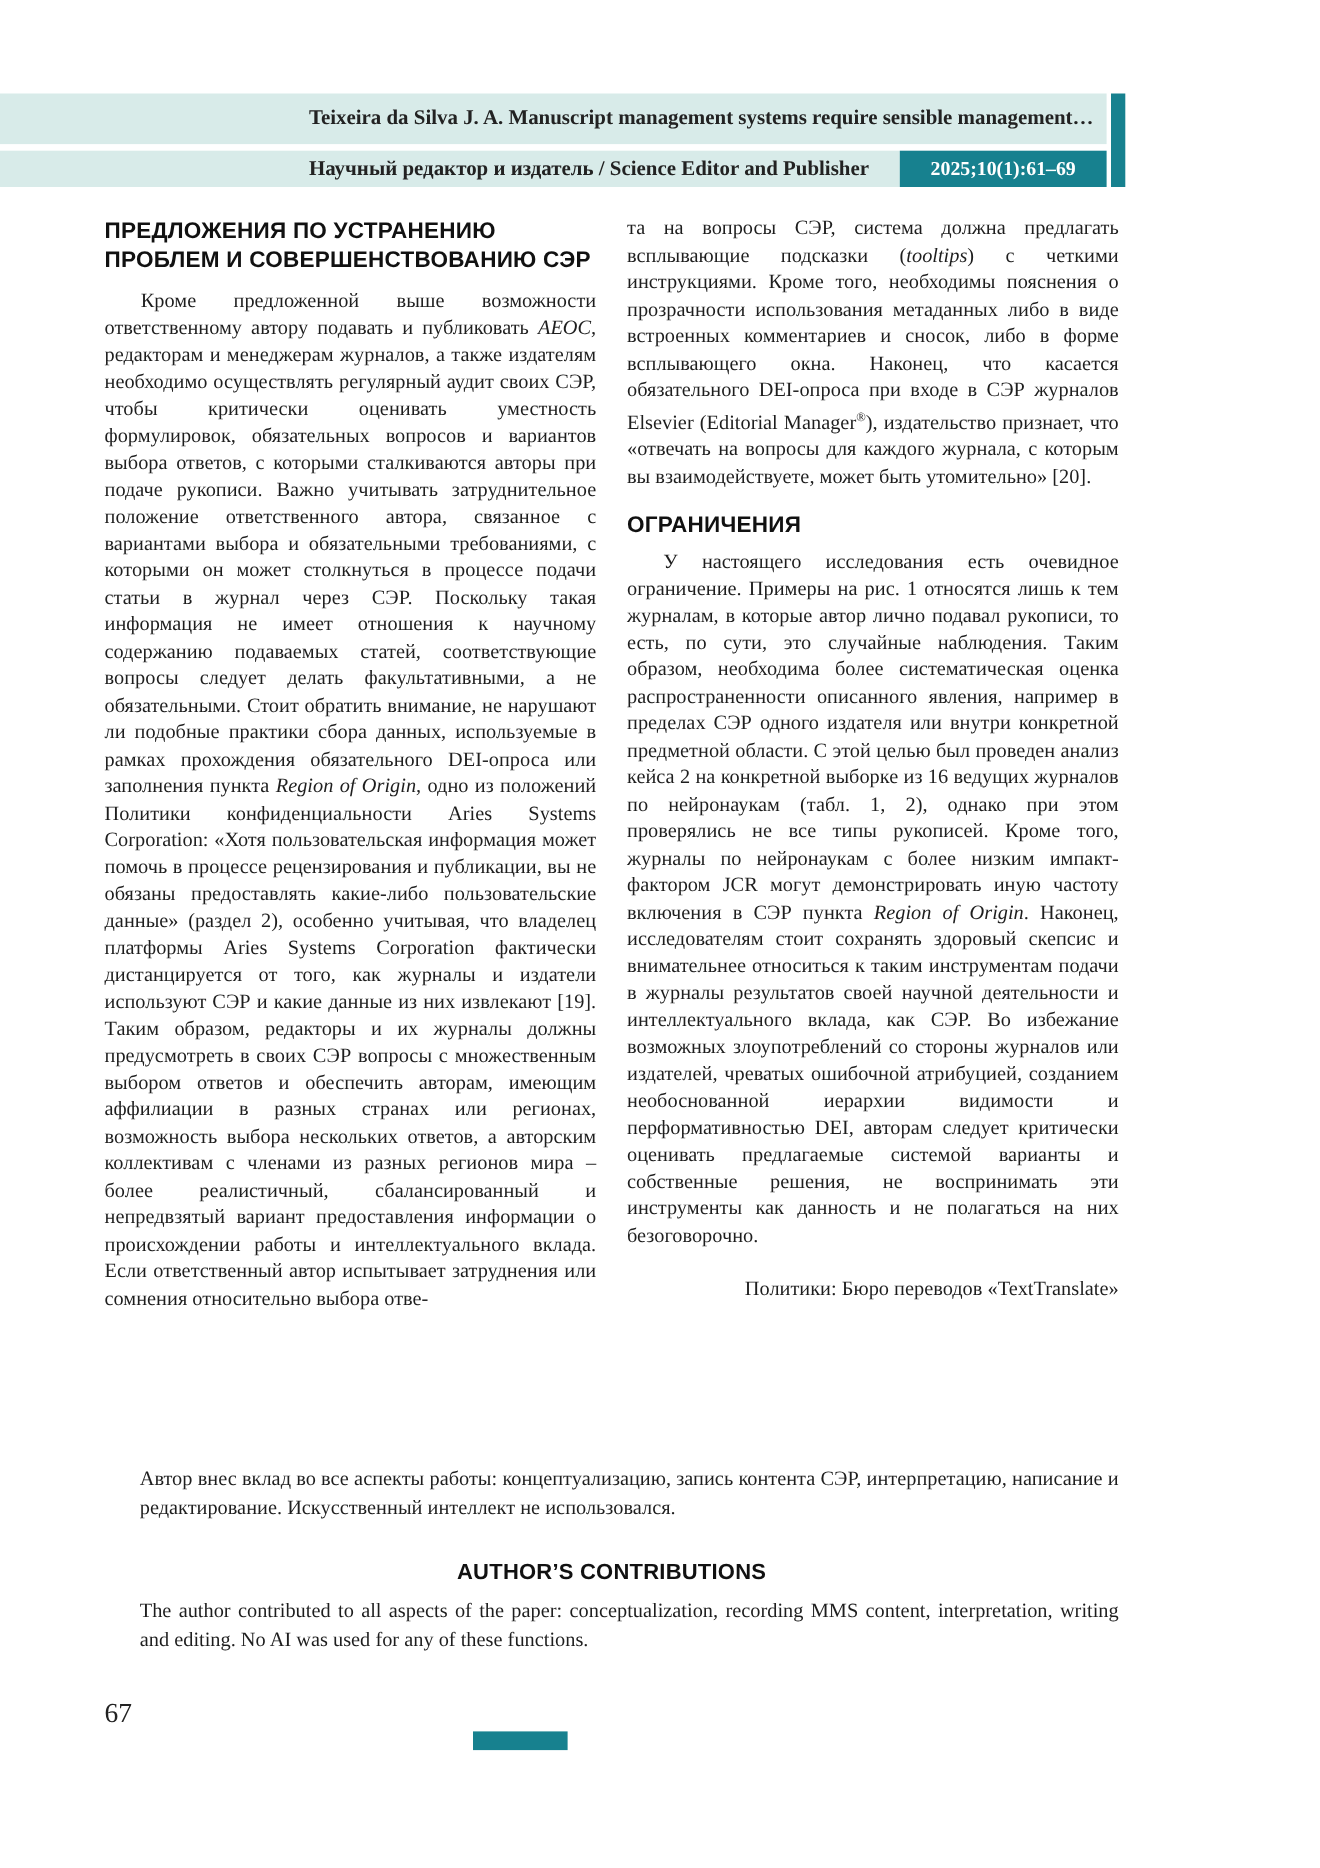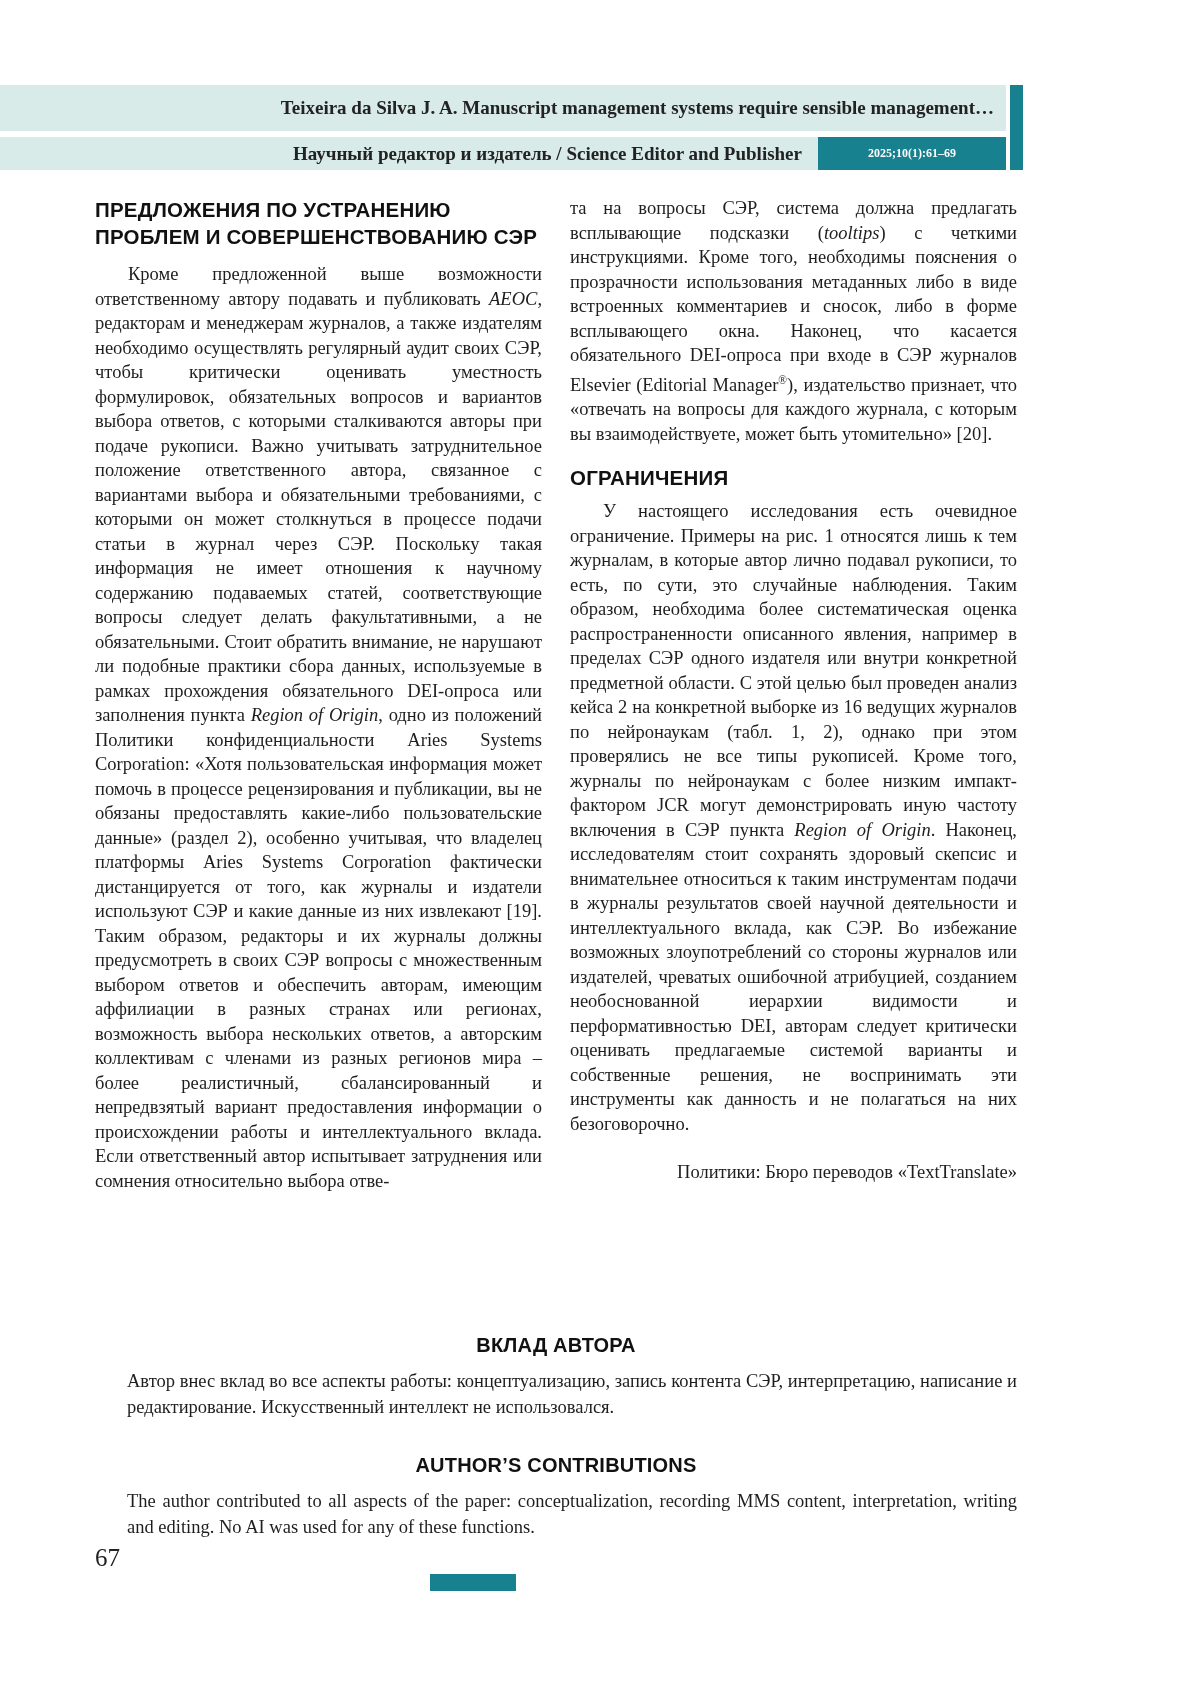--- a/index.html
+++ b/index.html
@@ -26,29 +26,29 @@
     background: var(--banner);
     display: flex; align-items: center; justify-content: flex-end;
     padding-right: 12px;
     font-weight: bold; font-size: 19px; color: #222;
   }
   .band2-row { position: absolute; left: 0; top: 137px; height: 33px; width: 1006px; display: flex; }
   .band2 {
     background: var(--banner);
     flex: 1; height: 33px;
     display: flex; align-items: center; justify-content: flex-end;
-    padding-right: 16px;
+    padding-right: 28px;
     font-weight: bold; font-size: 19px; color: #222;
   }
   .citation-box {
     width: 188px; height: 33px;
     background: var(--accent);
     color: #ffffff;
     display: flex; align-items: center; justify-content: center;
-    font-weight: bold; font-size: 12px;
+    font-weight: bold; font-size: 18px;
   }
   .vstripe {
     position: absolute; left: 1010px; top: 85px;
     width: 13px; height: 85px;
     background: var(--accent);
   }
 
   
   .columns {
     position: absolute; left: 95px; top: 196px;
@@ -134,21 +134,20 @@
     </div>
     <div class="col">
       <p><span>та на вопросы СЭР, система должна предлагать всплывающие подсказки (</span><span style="font-style: italic;">tooltips</span><span>) с четкими инструкциями. Кроме того, необходимы пояснения о прозрачности использования метаданных либо в виде встроенных комментариев и сносок, либо в форме всплывающего окна. Наконец, что касается обязательного DEI-опроса при входе в СЭР журналов Elsevier (Editorial Manager</span><sup>®</sup><span>), издательство признает, что «отвечать на вопросы для каждого журнала, с которым вы взаимодействуете, может быть утомительно» [20].</span></p>
       <h2 class="section-heading sub">ОГРАНИЧЕНИЯ</h2>
       <p class="indent"><span>У настоящего исследования есть очевидное ограничение. Примеры на рис. 1 относятся лишь к тем журналам, в которые автор лично подавал рукописи, то есть, по сути, это случайные наблюдения. Таким образом, необходима более систематическая оценка распространенности описанного явления, например в пределах СЭР одного издателя или внутри конкретной предметной области. С этой целью был проведен анализ кейса 2 на конкретной выборке из 16 ведущих журналов по нейронаукам (табл. 1, 2), однако при этом проверялись не все типы рукописей. Кроме того, журналы по нейронаукам с более низким импакт-фактором JCR могут демонстрировать иную частоту включения в СЭР пункта </span><span style="font-style: italic;">Region of Origin</span><span>. Наконец, исследователям стоит сохранять здоровый скепсис и внимательнее относиться к таким инструментам подачи в журналы результатов своей научной деятельности и интеллектуального вклада, как СЭР. Во избежание возможных злоупотреблений со стороны журналов или издателей, чреватых ошибочной атрибуцией, созданием необоснованной иерархии видимости и перформативностью DEI, авторам следует критически оценивать предлагаемые системой варианты и собственные решения, не воспринимать эти инструменты как данность и не полагаться на них безоговорочно.</span></p>
       <p class="translation"><span>Политики: </span><span style="font-weight: normal;">Бюро переводов «TextTranslate»</span></p>
     </div>
   </div>
 
   <div class="bottom">
-    <h3>ВКЛАД АВТОРА</h3>
     <p>Автор внес вклад во все аспекты работы: концептуализацию, запись контента СЭР, интерпретацию, написание и редактирование. Искусственный интеллект не использовался.</p>
     <h3 class="en" lang="en">AUTHOR’S CONTRIBUTIONS</h3>
     <p lang="en">The author contributed to all aspects of the paper: conceptualization, recording MMS content, interpretation, writing and editing. No AI was used for any of these functions.</p>
   </div>
 
   <div class="page-number">67</div>
   <div class="footer-bar"></div>
 
 </div>
 

